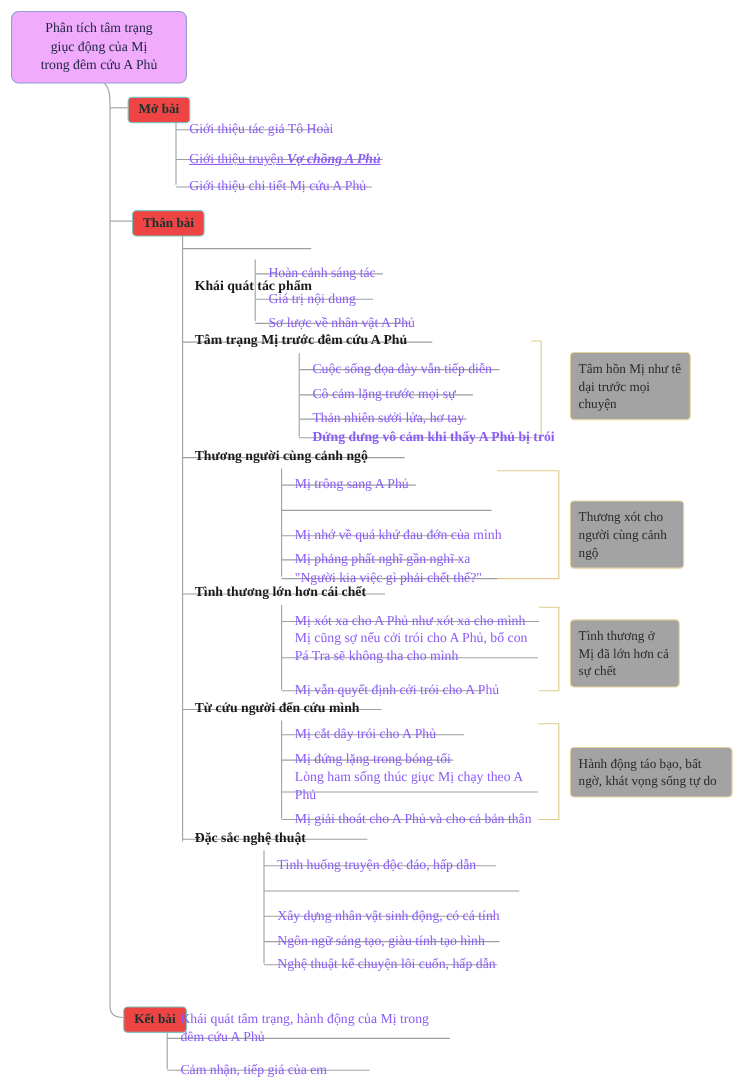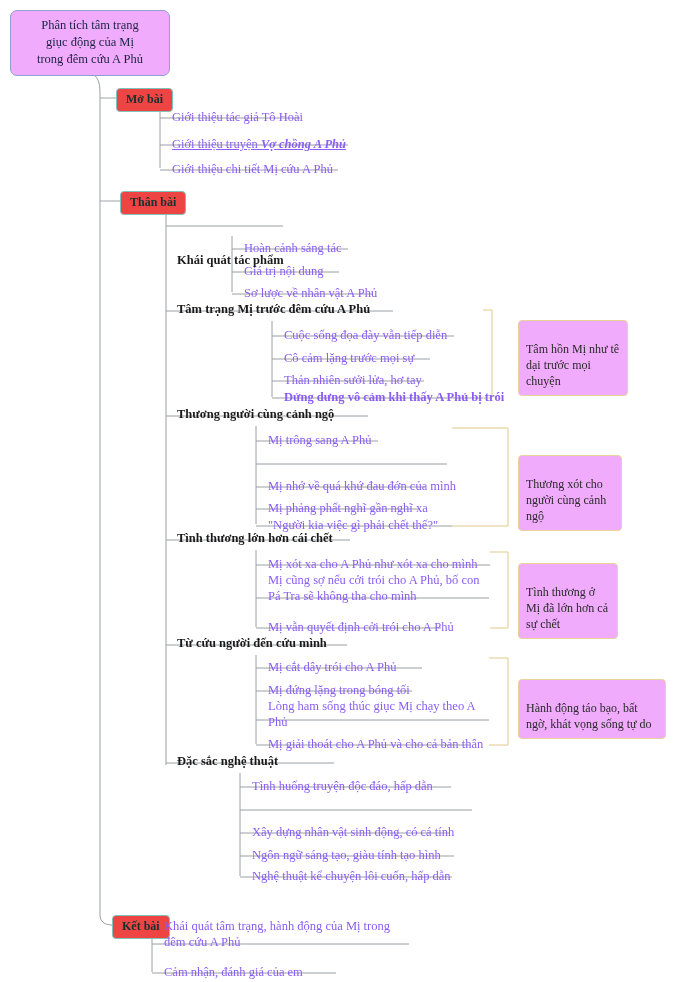--- a/index.html
+++ b/index.html
@@ -56,27 +56,27 @@
     font-size:12.5px;
     color:#8b5cf6;
     white-space:nowrap;
     padding:0 3px 2px 3px;
     line-height:16px;
   }
   .leaf.wrap{white-space:normal;}
 
   
   .callout{
-    background:#f0abfc;
+    background:#a3a3a3;
     border:1px solid #e8d49a;
     border-radius:4px;
     font-size:12px;
     line-height:16px;
     color:#2a2a2a;
-    padding:20px 7px 6px 7px;
+    padding:6px 7px 6px 7px;
     box-sizing:border-box;
   }
 
   em.ital{font-style:italic;font-weight:bold;}
 </style>
 </head>
 <body>
 
 <div id="canvas">
 
@@ -204,15 +204,15 @@
   <div class="node lvl2" style="left:175px;top:754px;">Đặc sắc nghệ thuật</div>
   <div class="node leaf" style="left:249px;top:778px;">Tình huống truyện độc đáo, hấp dẫn</div>
   <div class="node leaf" style="left:249px;top:824px;">Xây dựng nhân vật sinh động, có cá tính</div>
   <div class="node leaf" style="left:249px;top:847px;">Ngôn ngữ sáng tạo, giàu tính tạo hình</div>
   <div class="node leaf" style="left:249px;top:868px;">Nghệ thuật kể chuyện lôi cuốn, hấp dẫn</div>
 
   <div class="node lvl1" style="left:112px;top:915px;">
     <span>Kết bài</span>
   </div>
   <div class="node leaf wrap" style="left:161px;top:918px;width:250px;">Khái quát tâm trạng, hành động của Mị trong đêm cứu A Phủ</div>
-  <div class="node leaf" style="left:161px;top:964px;">Cảm nhận, đánh giá của em</div>
+  <div class="node leaf" style="left:161px;top:964px;">Cảm nhận, tiếp giá của em</div>
 
 </div>
 
 </body></html>

